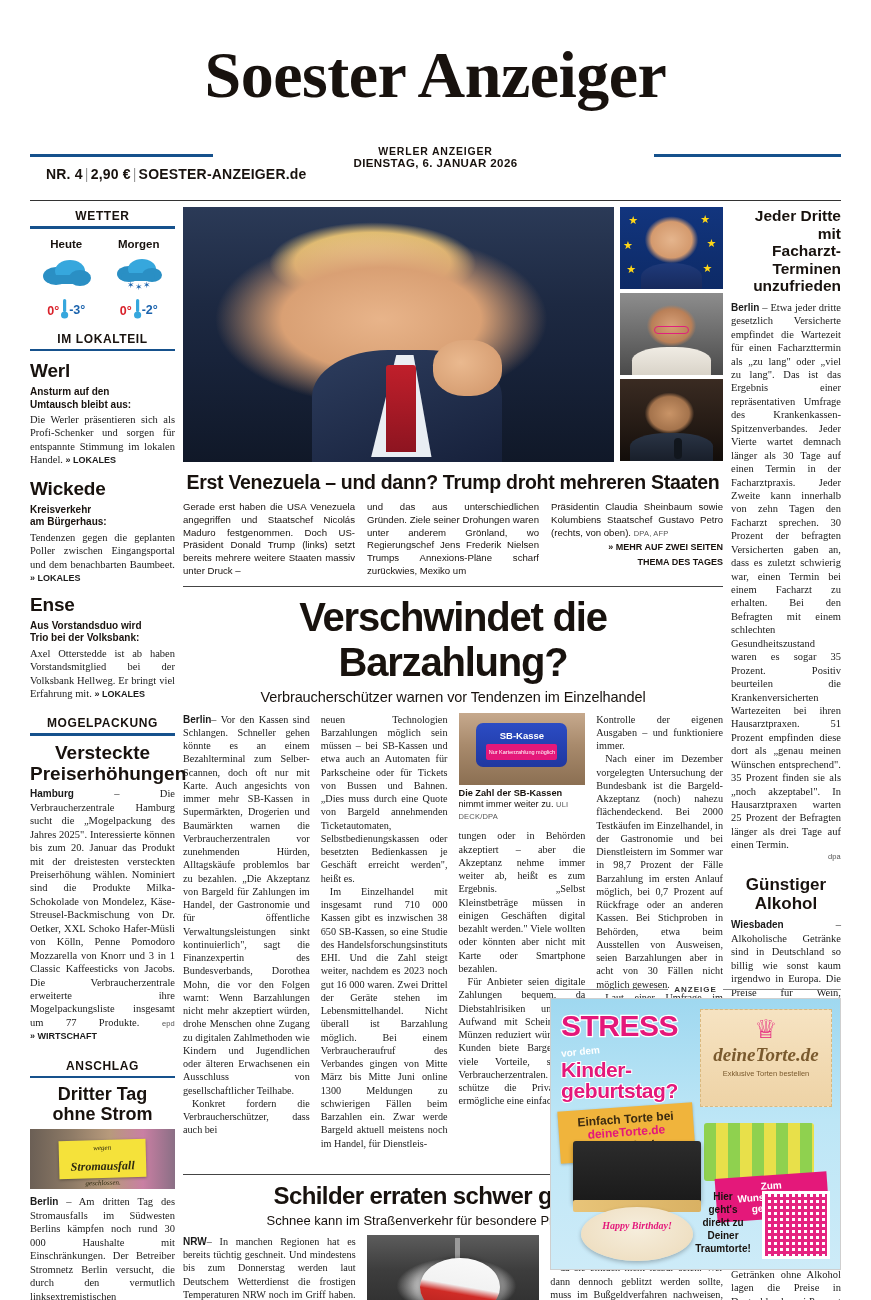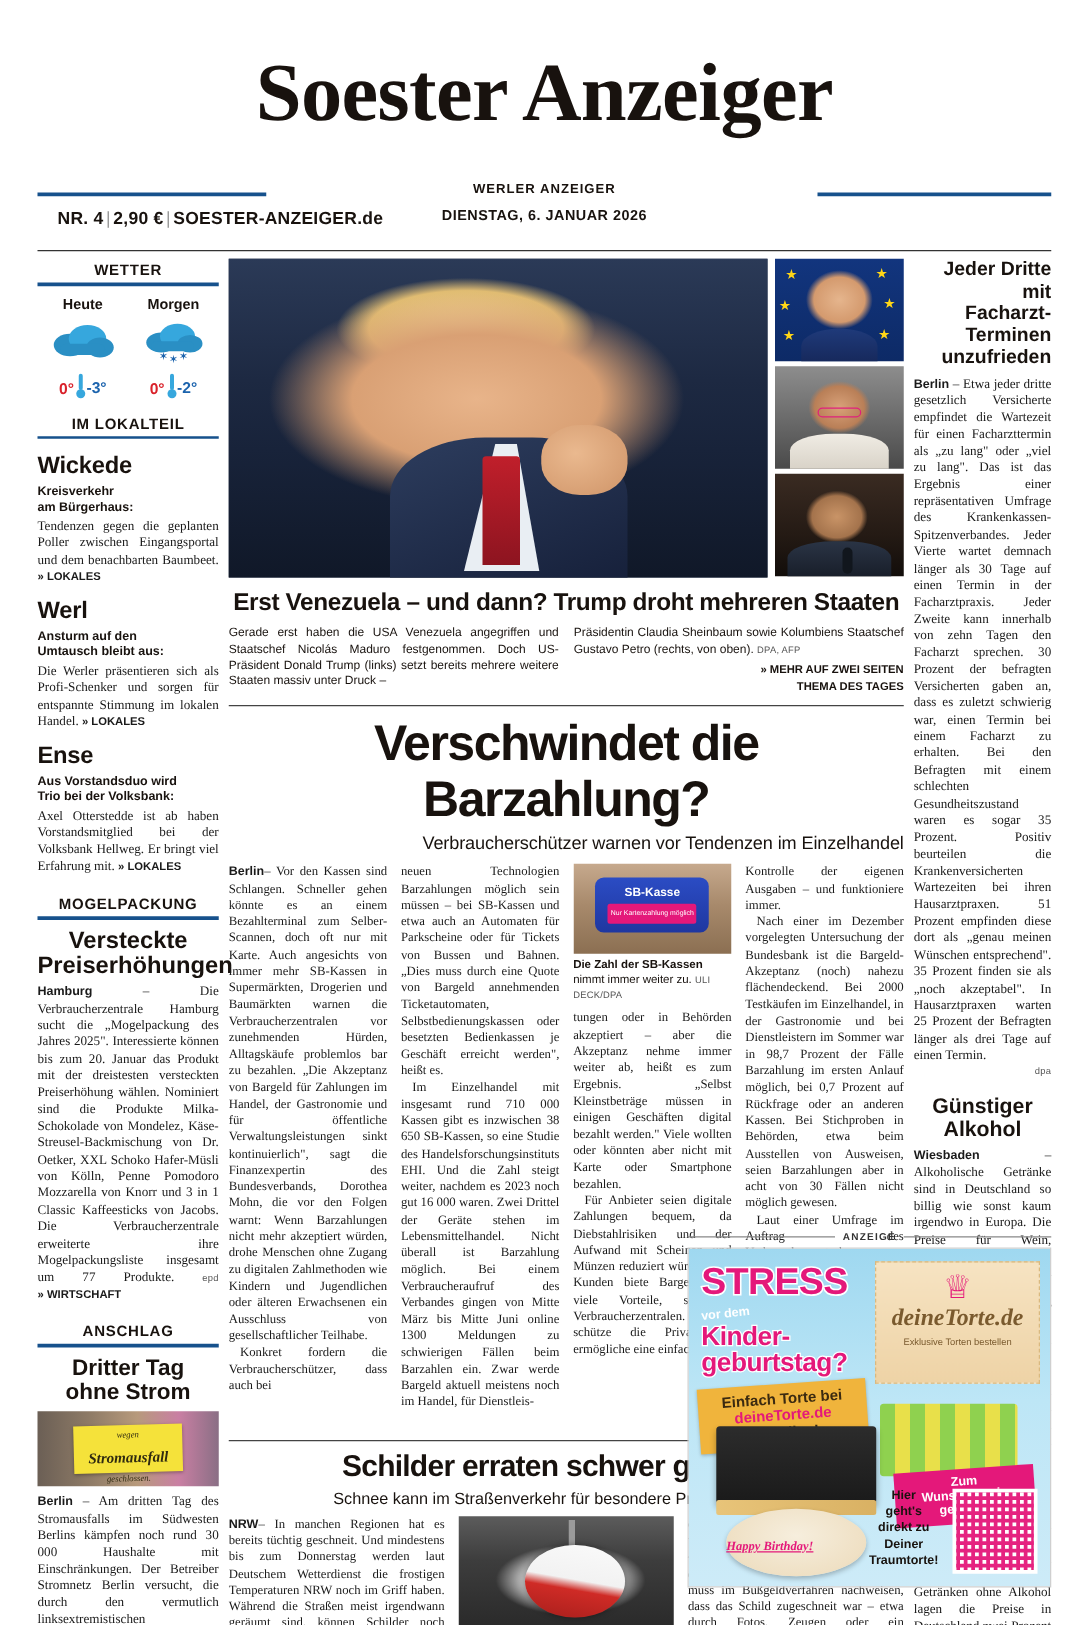--- a/index.html
+++ b/index.html
@@ -35,21 +35,21 @@
   .rule-right { right: 0; width: 187px; }
   .center-head {
     position: absolute; left: 0; right: 0; top: -5px; text-align: center;
   }
   .werler {
     font-size: 10.5px; font-weight: 700; letter-spacing: 0.8px;
     color: #18120e; font-family: "Liberation Sans", sans-serif;
   }
   .dateline {
     font-size: 11.5px; font-weight: 700; letter-spacing: 0.4px;
-    margin-top: 10px; color: #18120e;
+    margin-top: 0; color: #18120e;
   }
   .issue-info {
     position: absolute; left: 16px; top: 16px;
     font-size: 14px; font-weight: 700; letter-spacing: 0.2px; color: #18120e;
   }
   .issue-info span.sep { color: #9a9a9a; font-weight: 400; padding: 0 2px; }
 
   .top-rule { height: 1px; background: #333; margin-top: 10px; }
 
   
@@ -128,21 +128,21 @@
   }
   .lead-ref { text-align: right; font-weight: 700; font-size: 9px; margin-top: 3px; }
 
   .hr-thin { height: 1px; background: #444; margin-top: 8px; }
 
   .main-head {
     text-align: center; font-size: 40px; font-weight: 700;
     letter-spacing: -1.2px; margin-top: 8px; color: #18120e;
   }
   .main-sub {
-    text-align: right; font-size: 14.5px; margin-top: 4px;
+    text-align: center; font-size: 14.5px; margin-top: 4px;
     color: #18120e; letter-spacing: -0.1px;
   }
   .three-col { display: flex; gap: 11px; margin-top: 8px; }
   .three-col > .c { flex: 1; }
 
   .art-body {
     font-family: "Liberation Serif", serif;
     font-size: 10.2px; line-height: 1.30; text-align: justify; color: #1a1a1a;
     hyphens: auto;
   }
@@ -356,23 +356,23 @@
     background: repeating-linear-gradient(90deg,#8fd14f 0 12px,#e8e04a 12px 24px);
     border-radius: 3px;
   }
   .ad-cake3 {
     position:absolute; left: 30px; bottom: 8px; width: 112px; height: 54px;
     border-radius: 50%;
     background: radial-gradient(ellipse at 50% 40%, #f6eedd 0%, #efe0c4 70%, #e3cfa8 100%);
     box-shadow: 0 2px 4px rgba(0,0,0,.25);
   }
   .ad-cake3 span {
-    position:absolute; left:0; right:0; top: 26px; text-align:left;
+    position:absolute; left:0; right:0; top: 14px; text-align:center;
     font-family:"Liberation Serif", serif; font-weight:700; font-style: italic;
-    color:#e4187a; font-size: 10px; line-height: 1.05; text-decoration: underline;
+    color:#e4187a; font-size: 10px; line-height: 1.05;
   }
   .ad-wunsch {
     position:absolute; right: 12px; top: 176px; width: 112px;
     background:#e4187a; color:#fff; transform: rotate(-4deg);
     padding: 5px 3px; text-align:center;
   }
   .ad-wunsch div { font-size: 10px; font-weight:700; line-height: 1.12; }
   .ad-qr {
     position:absolute; right: 10px; bottom: 10px; width: 68px; height: 68px;
     background:#fff; padding: 3px;
@@ -468,36 +468,36 @@
             </div>
           </div>
 
         </div>
       </div>
 
       <div style="margin-top:14px">
         <div class="sec-label">IM LOKALTEIL</div>
         <div class="sec-rule"></div>
 
+        <div>
+          <div class="town-name">Werl</div>
+          <div class="town-sub" style="white-space:pre-line">Ansturm auf den
+Umtausch bleibt aus:</div>
+          <div class="body-serif" style="margin-top:2px">
+            <span>Die Werler präsentieren sich als Profi-Schenker und sorgen für entspannte Stimmung im lokalen Handel.</span>
+            <span class="ref">» LOKALES</span>
+          </div>
+        </div>
+
         <div style="margin-top:11px">
           <div class="town-name">Wickede</div>
           <div class="town-sub" style="white-space:pre-line">Kreisverkehr
 am Bürgerhaus:</div>
           <div class="body-serif" style="margin-top:2px">
             <span>Tendenzen gegen die geplanten Poller zwischen Eingangsportal und dem benachbarten Baumbeet.</span>
-            <span class="ref">» LOKALES</span>
-          </div>
-        </div>
-
-        <div>
-          <div class="town-name">Werl</div>
-          <div class="town-sub" style="white-space:pre-line">Ansturm auf den
-Umtausch bleibt aus:</div>
-          <div class="body-serif" style="margin-top:2px">
-            <span>Die Werler präsentieren sich als Profi-Schenker und sorgen für entspannte Stimmung im lokalen Handel.</span>
             <span class="ref">» LOKALES</span>
           </div>
         </div>
 
         <div style="">
           <div class="town-name">Ense</div>
           <div class="town-sub" style="white-space:pre-line">Aus Vorstandsduo wird
 Trio bei der Volksbank:</div>
           <div class="body-serif" style="margin-top:2px">
             <span>Axel Otterstedde ist ab haben Vorstandsmitglied bei der Volksbank Hellweg. Er bringt viel Erfahrung mit.</span>
@@ -567,20 +567,21 @@
             <div class="suit2"></div>
             <div class="mic"></div>
           </div>
         </div>
       </div>
 
       <div class="lead-head">Erst Venezuela – und dann? Trump droht mehreren Staaten</div>
 
       <div class="lead-cols">
         <div class="c">Gerade erst haben die USA Venezuela angegriffen und Staatschef Nicolás Maduro festgenommen. Doch US-Präsident Donald Trump (links) setzt bereits mehrere weitere Staaten massiv unter Druck –</div>
+        <div class="c">und das aus unterschiedlichen Gründen. Ziele seiner Drohungen waren unter anderem Grönland, wo Regierungschef Jens Frederik Nielsen Trumps Annexions-Pläne scharf zurückwies, Mexiko um</div>
         <div class="c">
           <span>Präsidentin Claudia Sheinbaum sowie Kolumbiens Staatschef Gustavo Petro (rechts, von oben).</span>
           <span class="credit">DPA, AFP</span>
           <div class="lead-ref">» MEHR AUF ZWEI SEITEN</div>
           <div class="lead-ref">THEMA DES TAGES</div>
         </div>
       </div>
 
       <div class="hr-thin"></div>
 

